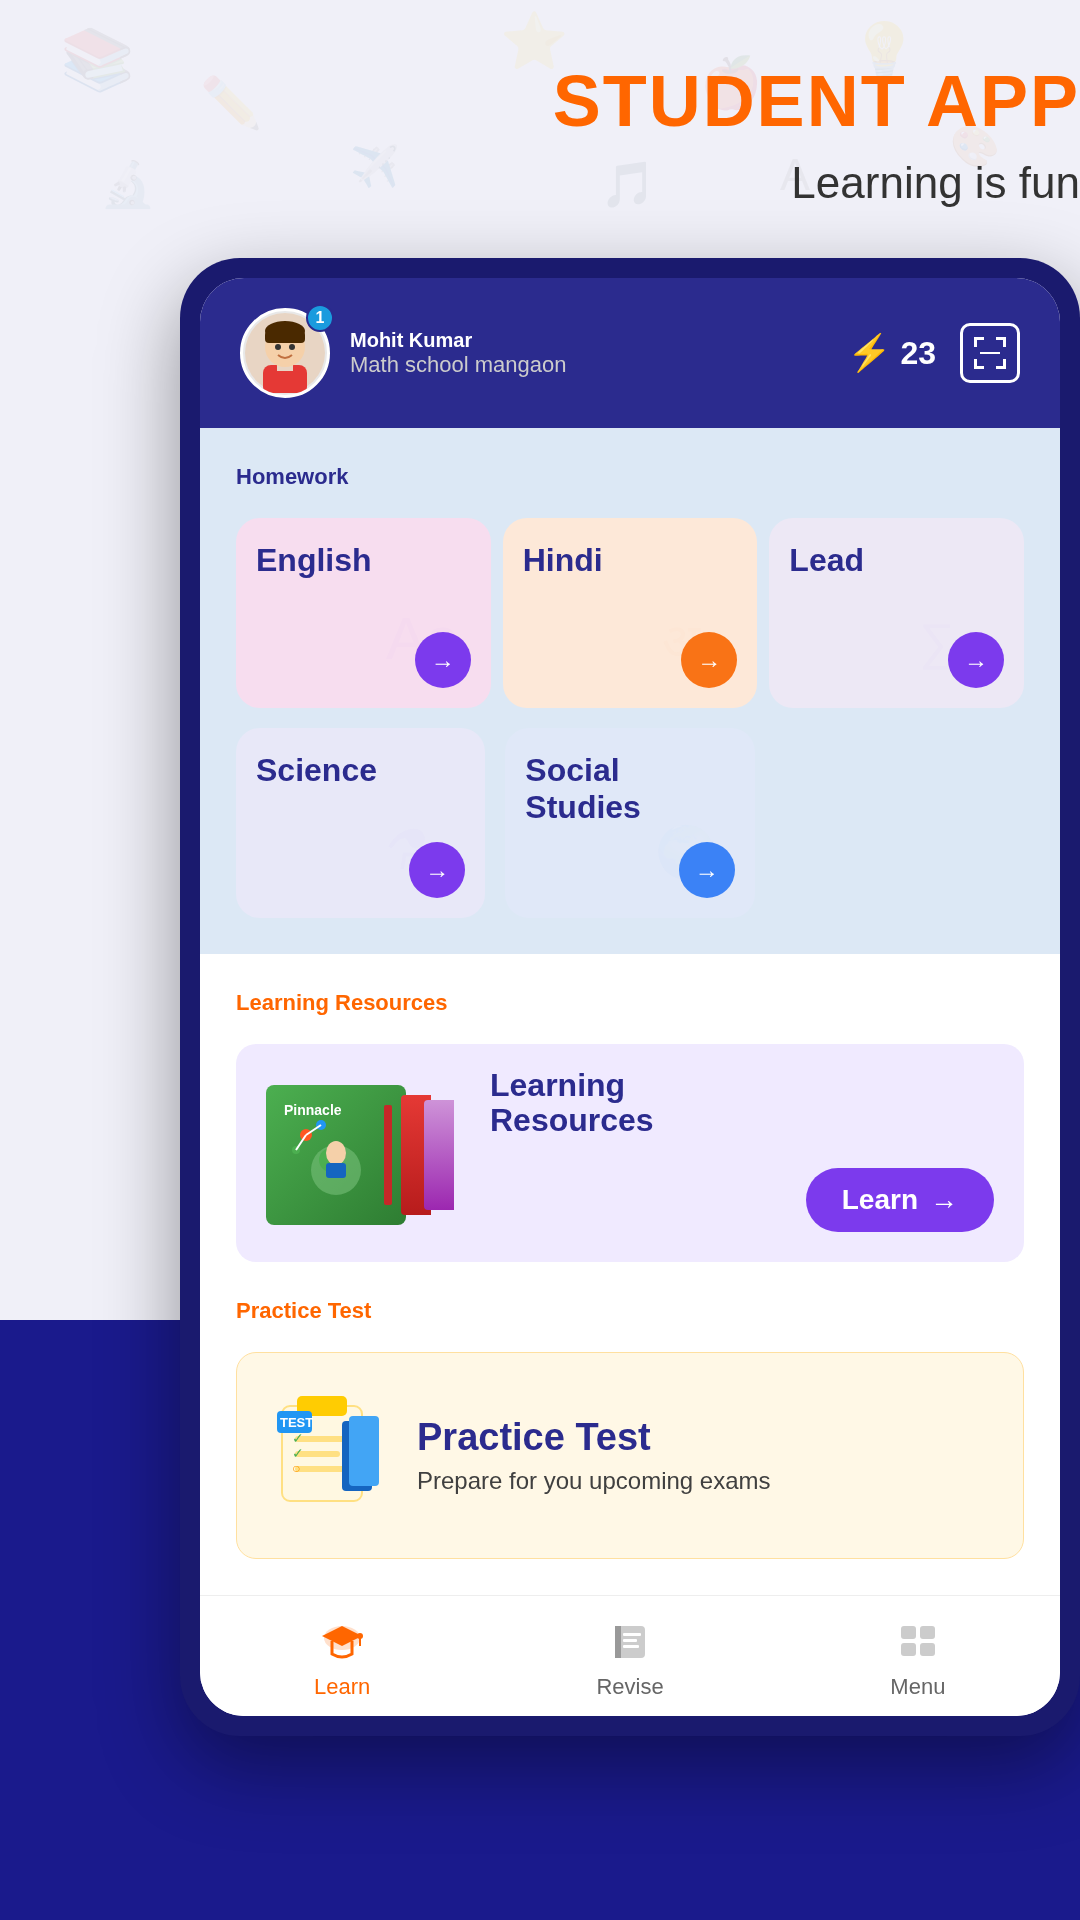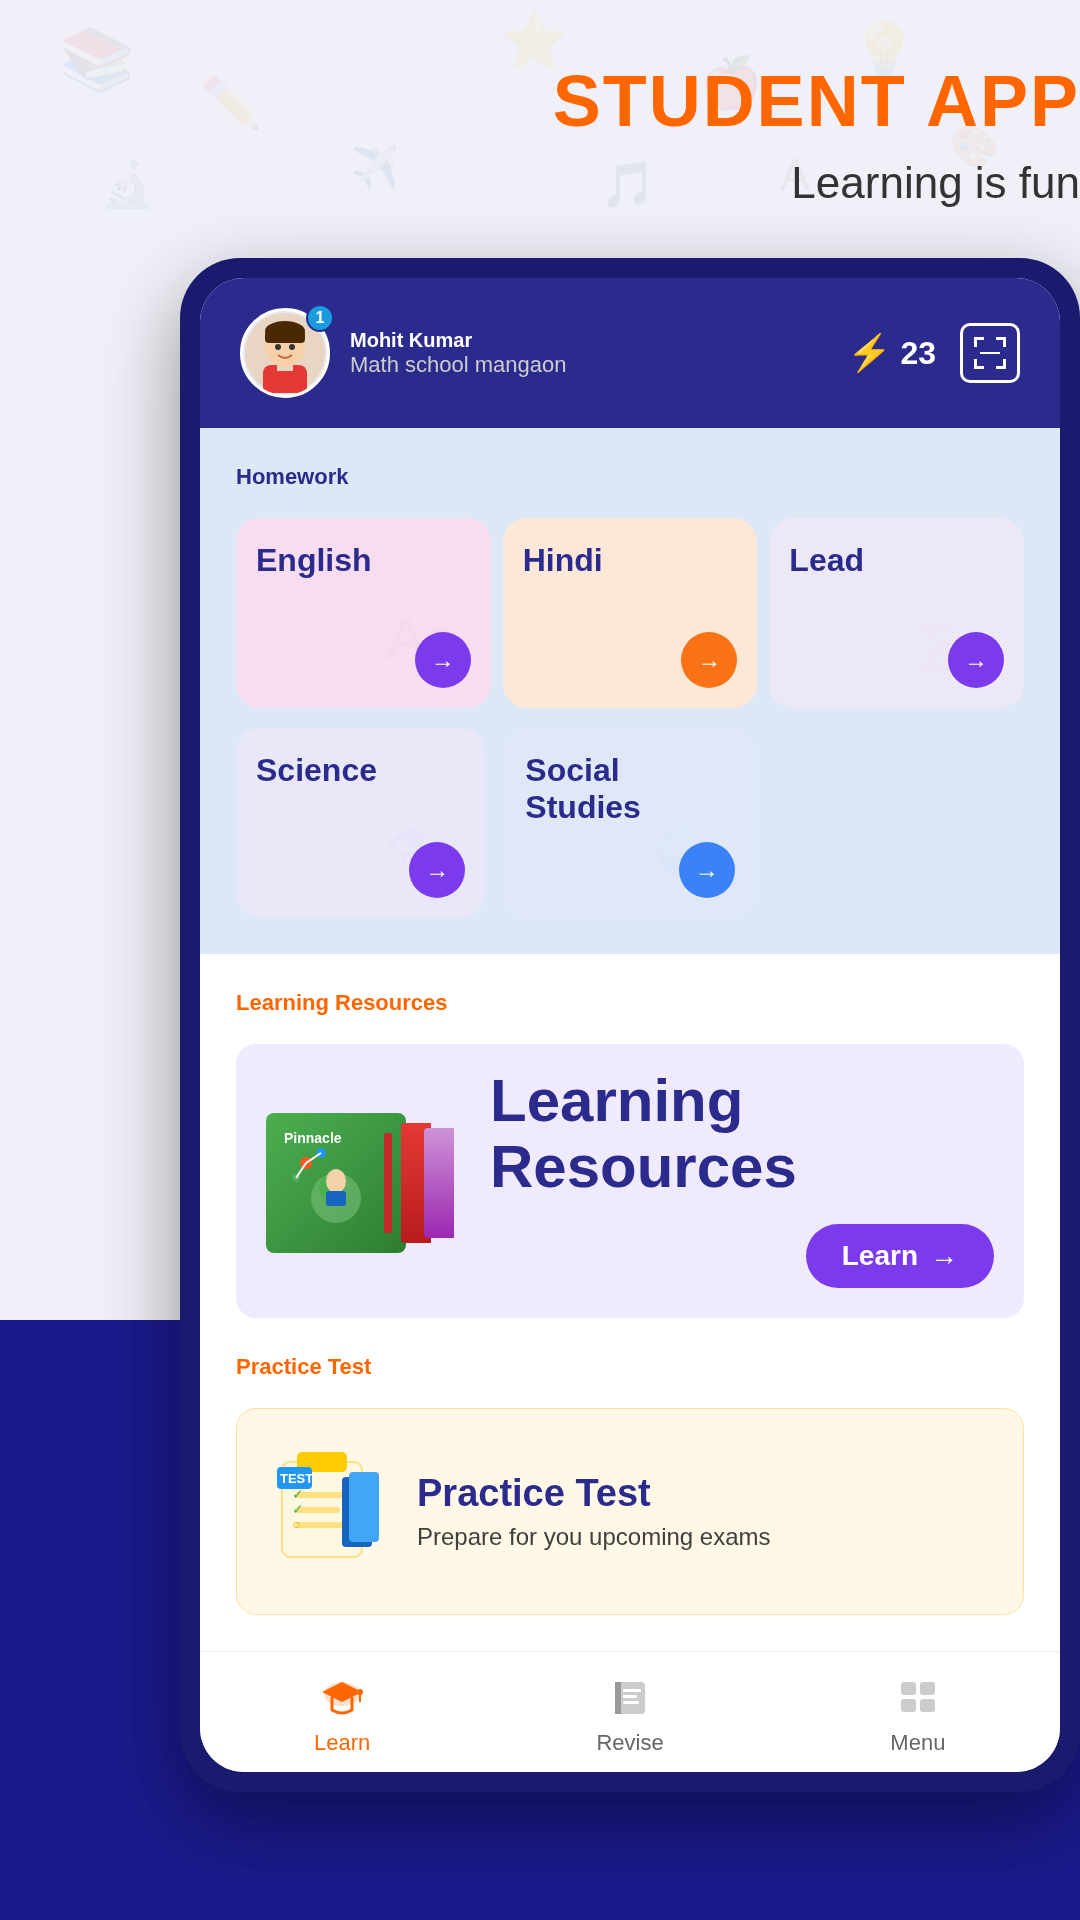--- a/index.html
+++ b/index.html
@@ -289,25 +289,25 @@
       background: linear-gradient(180deg, #ce93d8, #9c27b0);
       border-radius: 4px 0 0 4px;
       position: absolute;
       left: 158px;
       top: 25px;
     }
     .resource-info {
       flex: 1;
     }
     .resource-title {
-      font-size: 60px;
+      font-size: 32px;
       font-weight: 800;
       color: #2b2b8e;
       line-height: 1.1;
-      margin-bottom: 24px;
+      margin-bottom: 30px;
     }
     .learn-btn {
       background: #7c3aed;
       color: #fff;
       border: none;
       border-radius: 40px;
       padding: 16px 36px;
       font-size: 28px;
       font-weight: 700;
       cursor: pointer;

